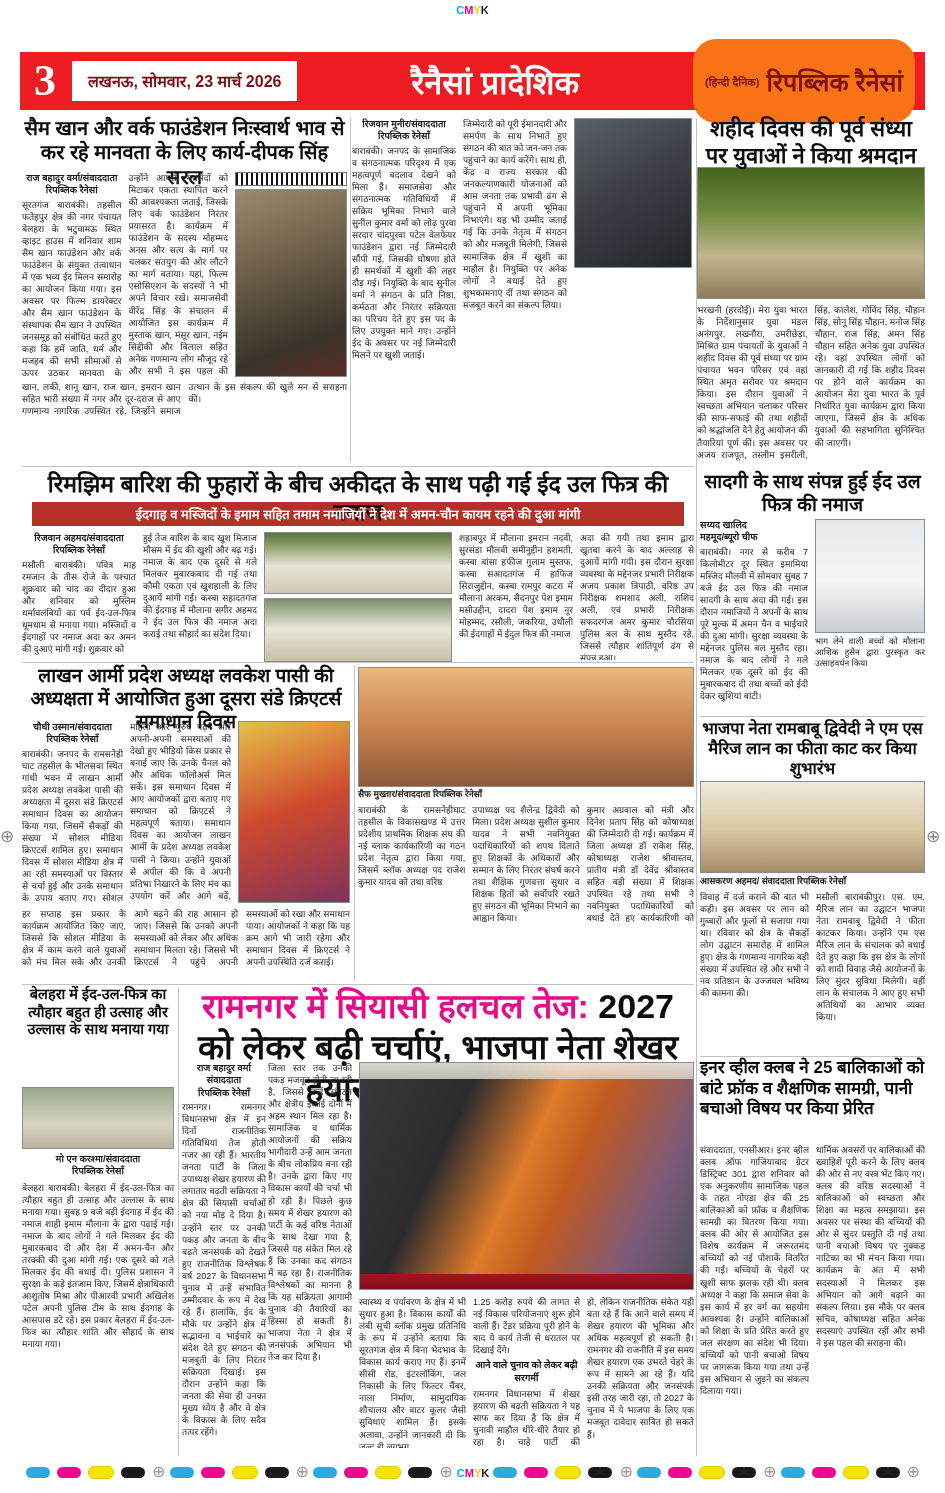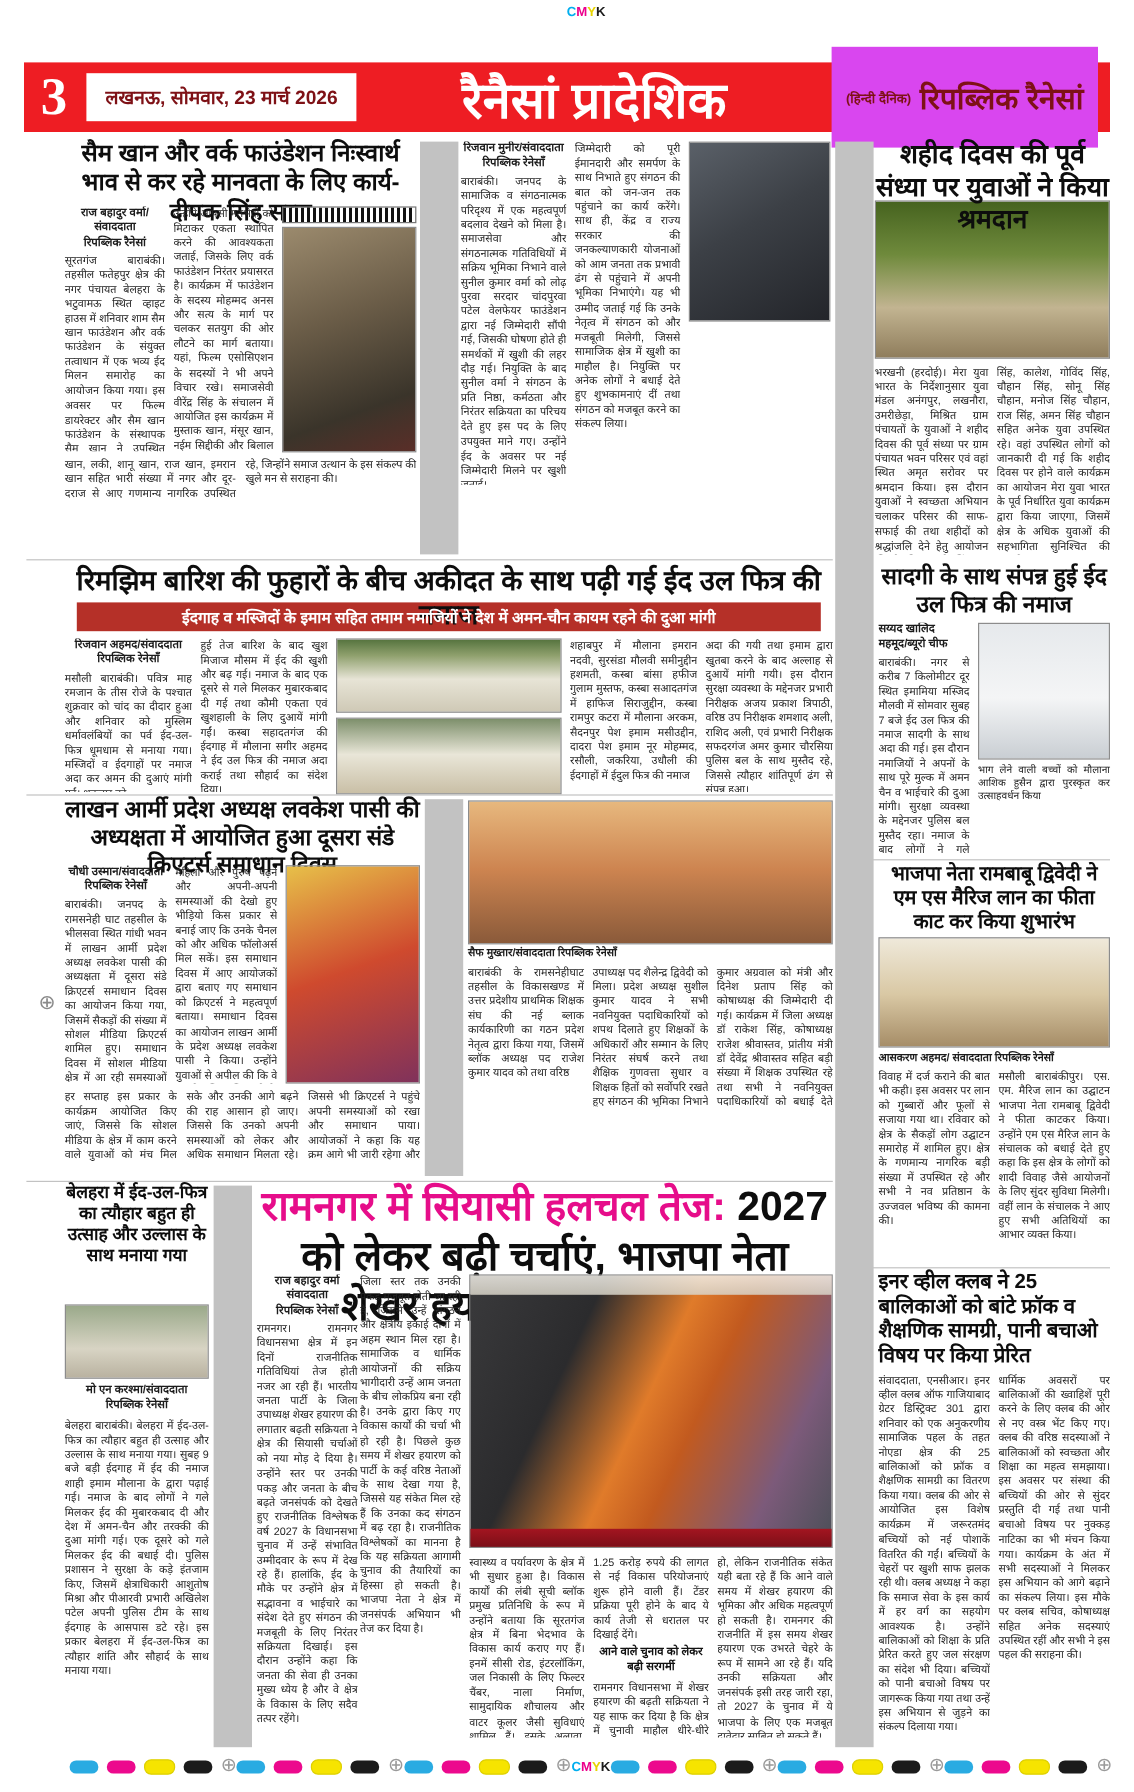--- a/index.html
+++ b/index.html
@@ -1,31 +1,31 @@
 <!DOCTYPE html>
 <html><head>
 <meta charset="utf-8">
 <style>
   html,body{margin:0;padding:0;background:#ffffff;}
   #page{position:relative;width:945px;height:1493px;background:#fff;font-family:"Liberation Sans","DejaVu Sans",sans-serif;overflow:hidden;}
-  .abs{position:absolute;box-sizing:border-box;padding-left:32px;}
+  .abs{position:absolute;box-sizing:border-box;}
   .hl{font-weight:700;color:#0d0d0d;text-align:center;line-height:1.22;}
   .bodytxt{font-size:9px;line-height:1.34;text-align:justify;color:#242424;overflow:hidden;}
   .byline{font-size:9.5px;font-weight:700;color:#1c1c1c;text-align:center;line-height:1.3;}
   .cols{display:flex;gap:7px;}
   .col{flex:1;overflow:hidden;}
   .ph{border:1px solid #8c8c8c;}
   .vline{width:1px;background:#c2c2c2;}
   .hline{height:1px;background:#c2c2c2;}
   
   .masthead{background:#ee1d23;display:flex;align-items:center;gap:12px;padding:6px 10px;}
   .pagenum{color:#fff;font-size:44px;font-weight:800;line-height:0.95;padding:0 4px;font-family:"Liberation Serif",serif;}
   .datebox{background:#fff;color:#7e1116;font-weight:700;font-size:16px;padding:9px 16px;white-space:nowrap;}
-  .edition{flex:1;text-align:center;color:#fff;font-size:42px;font-weight:800;white-space:nowrap;}
-  .brandbox{background:#d946ef;color:#7e1116;display:flex;align-items:center;gap:7px;padding:25px 12px;white-space:nowrap;}
+  .edition{flex:1;text-align:center;color:#fff;font-size:32px;font-weight:800;white-space:nowrap;}
+  .brandbox{background:#f97316;color:#7e1116;display:flex;align-items:center;gap:7px;padding:25px 12px;white-space:nowrap;border-radius:23px;}
   .dailytag{font-size:11px;font-weight:700;}
   .brand{font-size:25px;font-weight:800;}
   .redbar{background:#b53028;color:#fff;font-weight:700;font-size:13px;text-align:center;padding:3px 0;}
   .accent{color:#e60d8a;}
   
   .ph-samkhan{background:linear-gradient(160deg,#9b8a6d 0%,#6b5d48 40%,#3a342a 78%,#5a2e28 100%);}
   .ph-barcode{background:repeating-linear-gradient(90deg,#111 0 2px,#fff 2px 5px);border:1px solid #777;}
   .ph-sunil{background:linear-gradient(150deg,#5a6068 0%,#3c4046 45%,#23252a 100%);}
   .ph-shaheed{background:linear-gradient(180deg,#46631f 0%,#6f8a3c 34%,#c2b491 68%,#8f7d5c 100%);}
   .ph-crowd{background:linear-gradient(180deg,#56743f 0%,#8fa06d 22%,#e7e4d6 55%,#cfc9b6 100%);}

